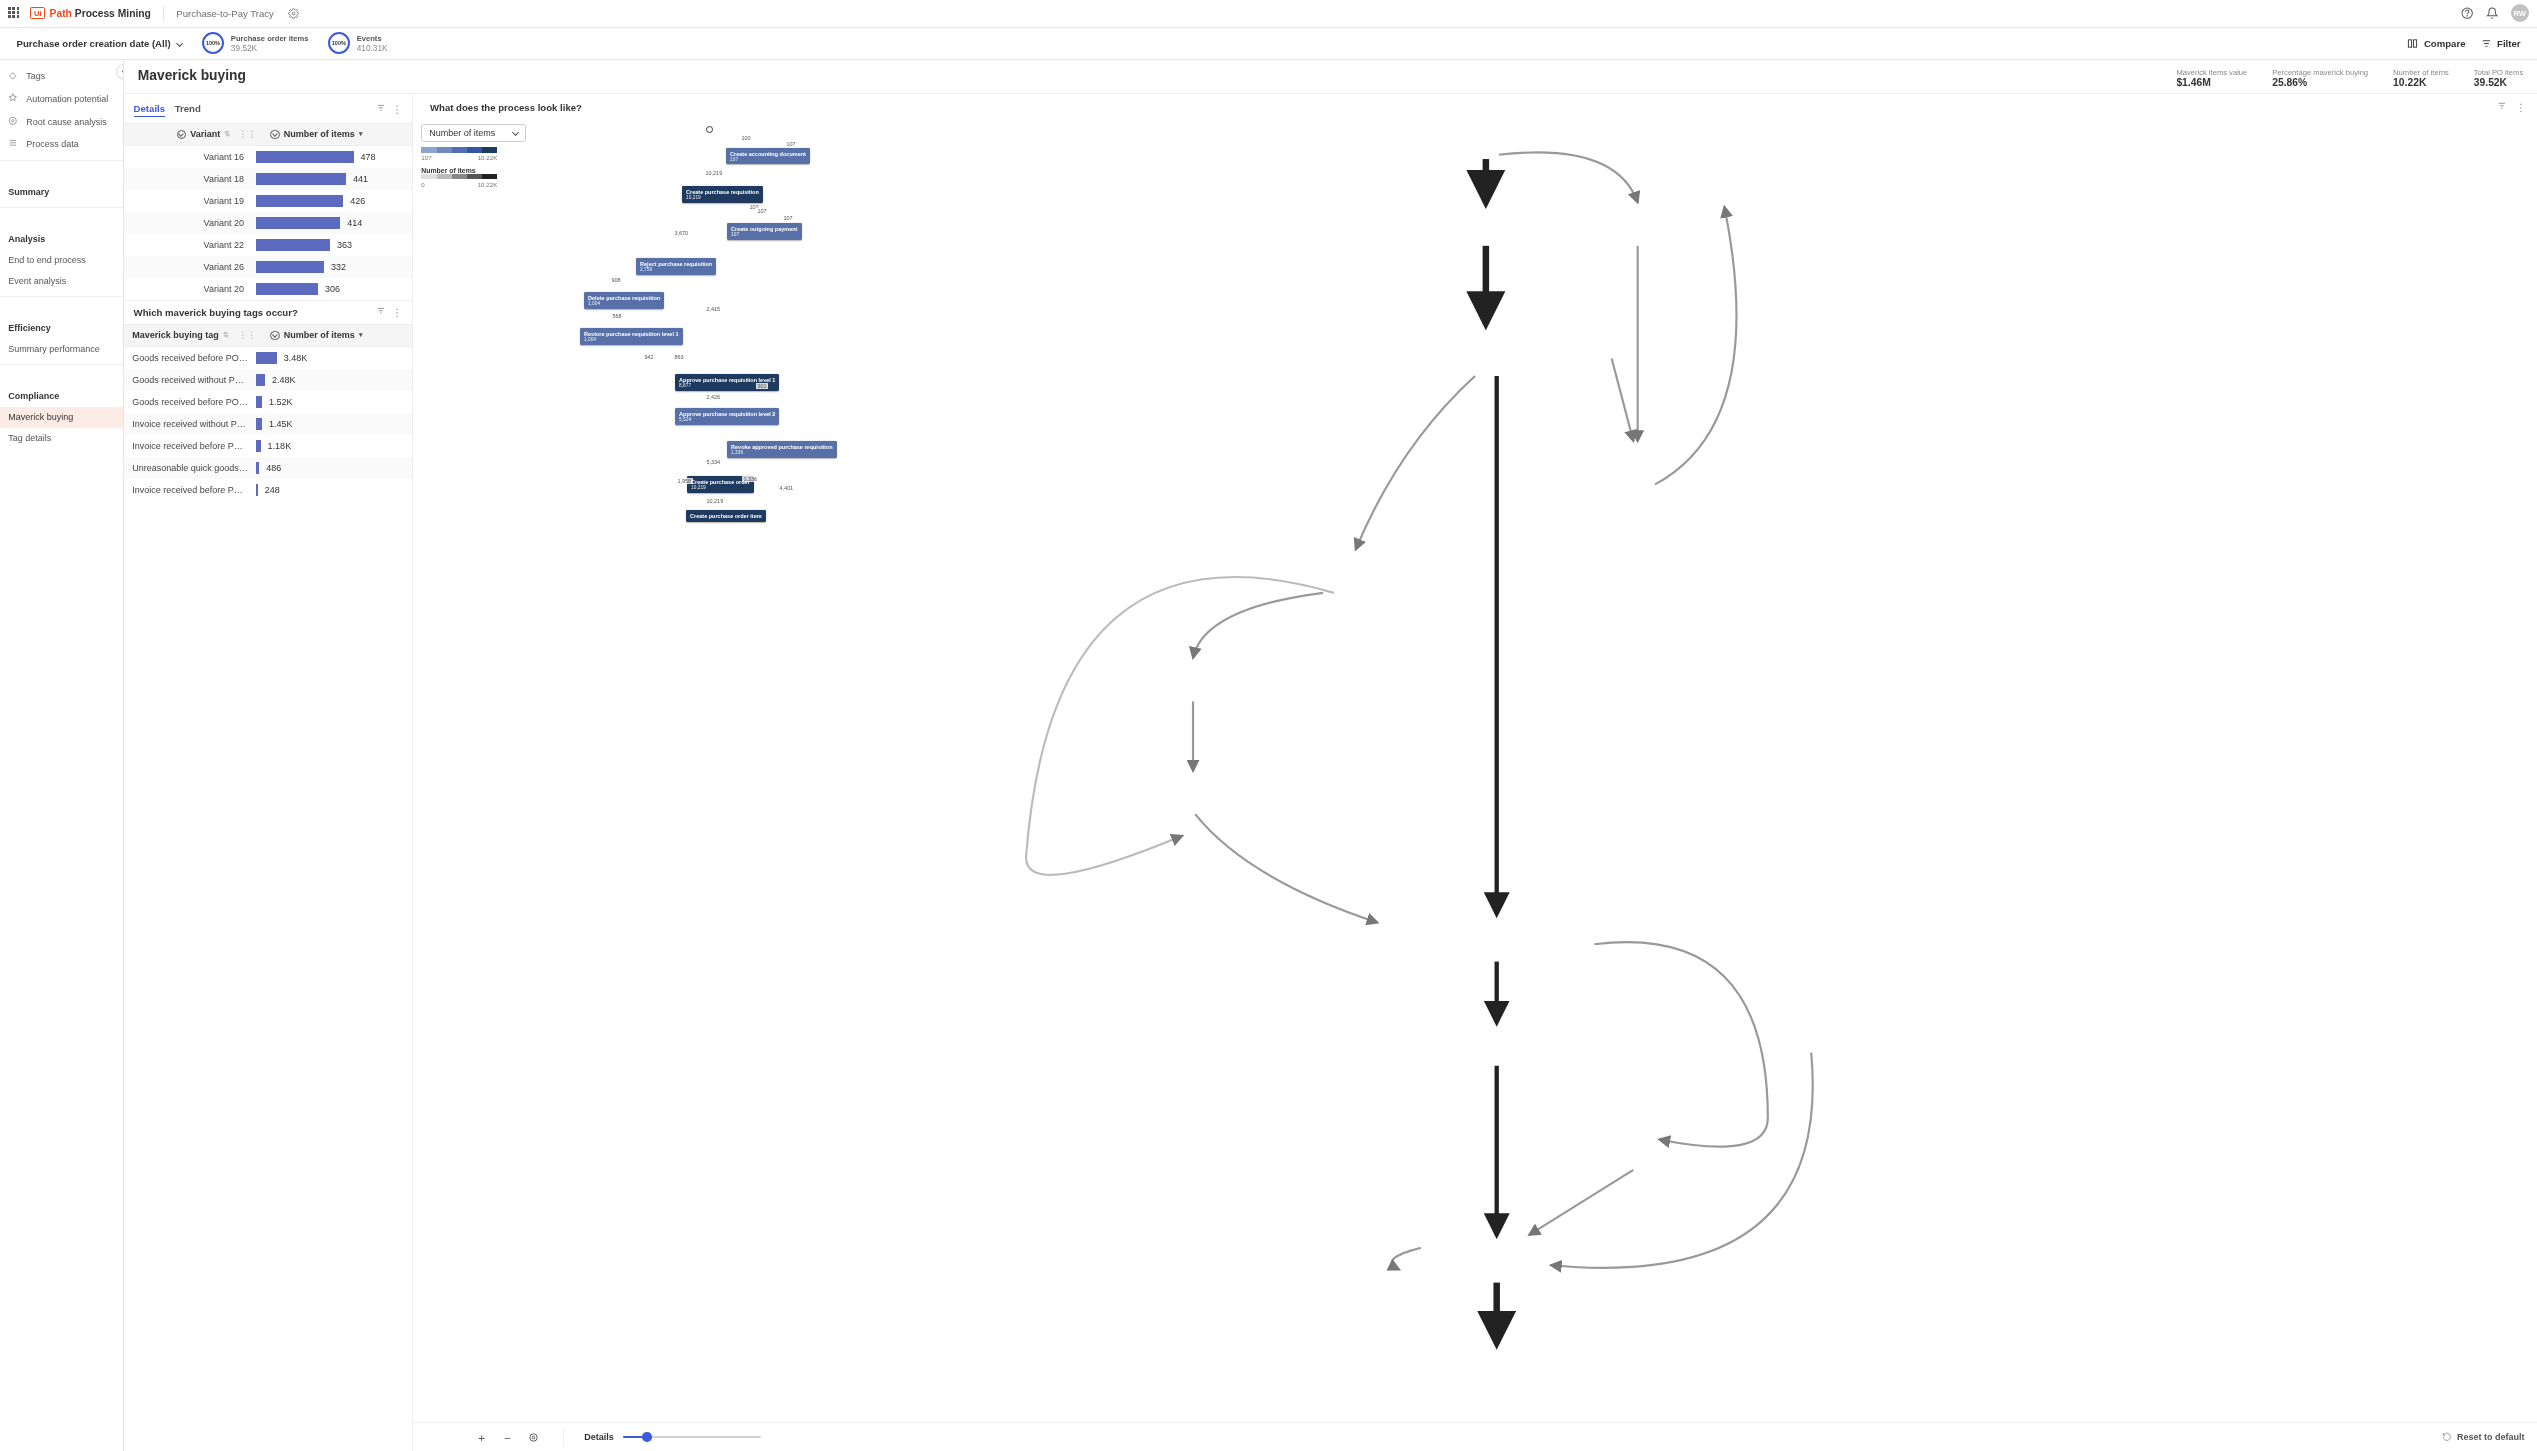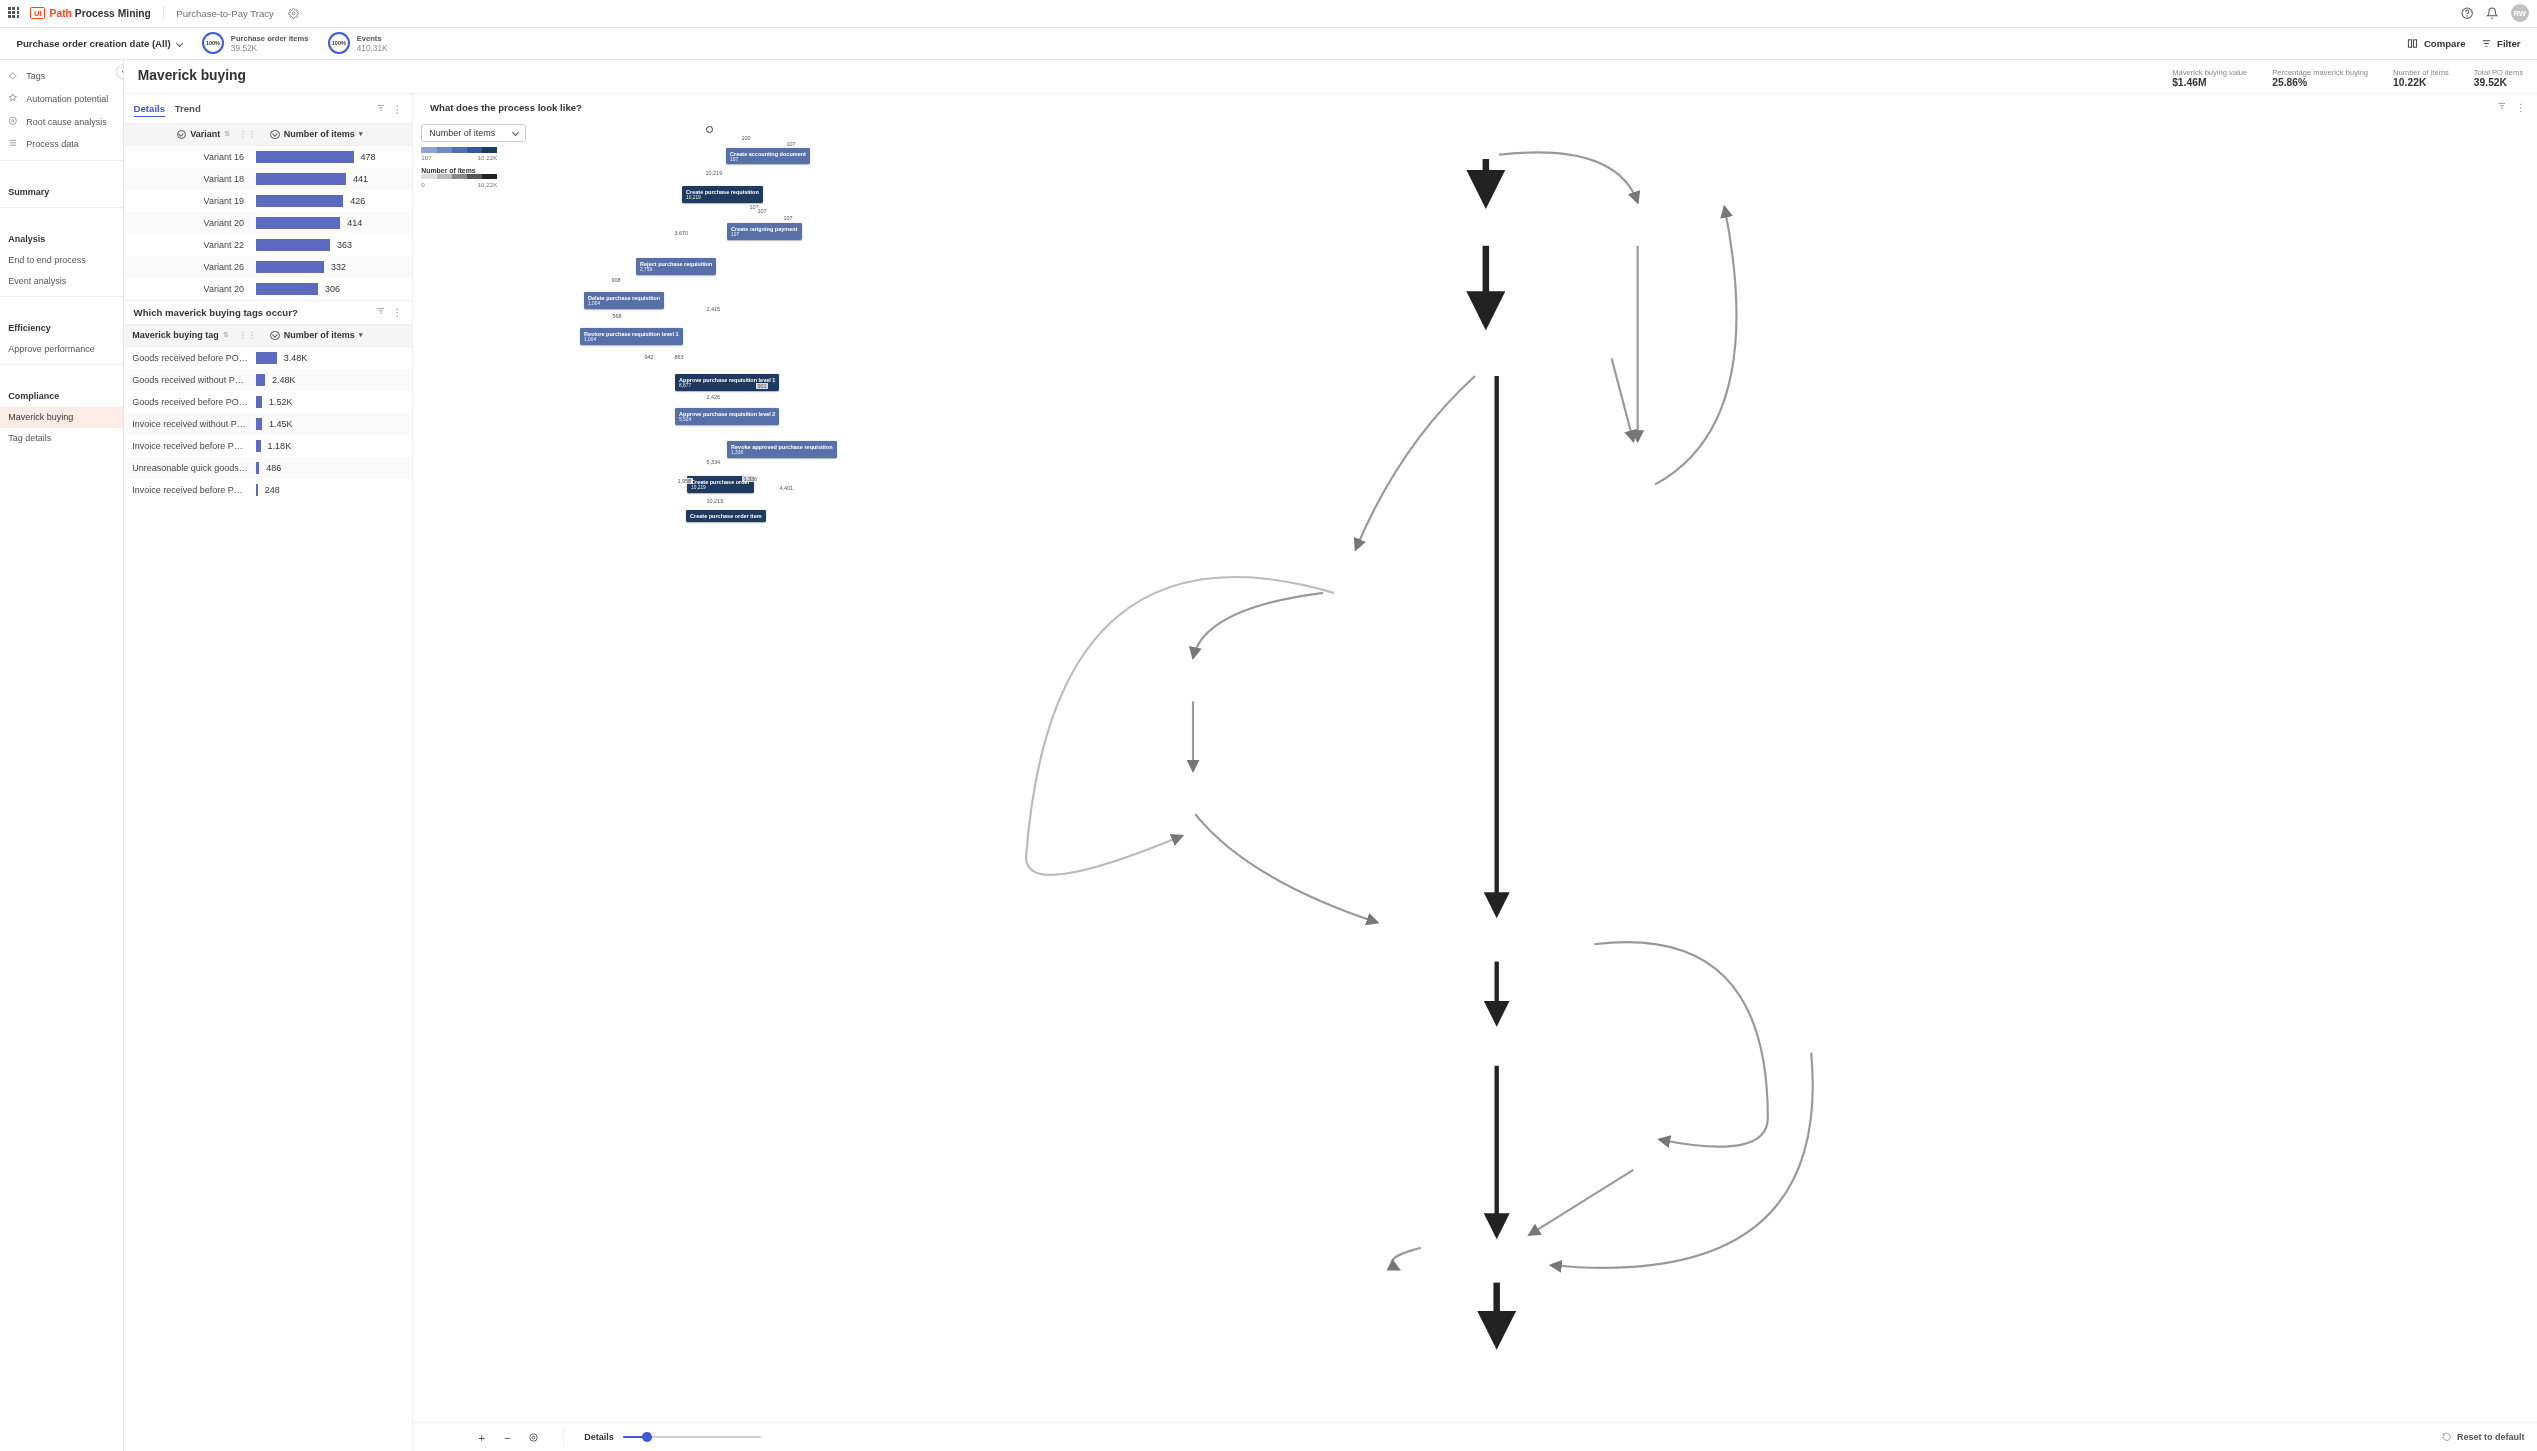--- a/index.html
+++ b/index.html
@@ -222,36 +222,36 @@
         <div class="side-group">
           <div class="side-item bold">Summary</div>
         </div>
         <div class="side-group">
           <div class="side-item bold">Analysis</div>
           <div class="side-item sub">End to end process</div>
           <div class="side-item sub">Event analysis</div>
         </div>
         <div class="side-group">
           <div class="side-item bold">Efficiency</div>
-          <div class="side-item sub">Approve performance</div>
+          <div class="side-item sub">Summary performance</div>
         </div>
         <div class="side-group">
           <div class="side-item bold">Compliance</div>
           <div class="side-item sub active">Maverick buying</div>
           <div class="side-item sub">Tag details</div>
         </div>
       </div>
   </div>
 
   <div class="content">
     <div class="page-header">
       <div class="page-title">Maverick buying</div>
       <div class="stats" id="stats">
           <div class="stat">
-            <div class="lbl">Maverick buying value</div>
+            <div class="lbl">Maverick items value</div>
             <div class="val">$1.46M</div>
           </div>
           <div class="stat">
             <div class="lbl">Percentage maverick buying</div>
             <div class="val">25.86%</div>
           </div>
           <div class="stat">
             <div class="lbl">Number of items</div>
             <div class="val">10.22K</div>
           </div>

